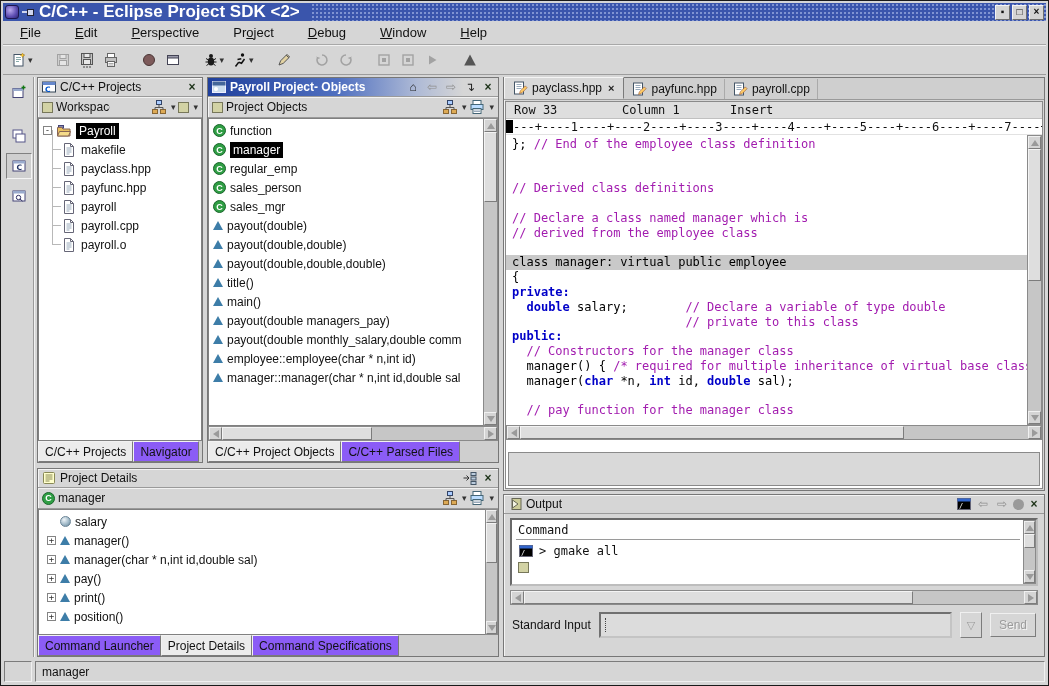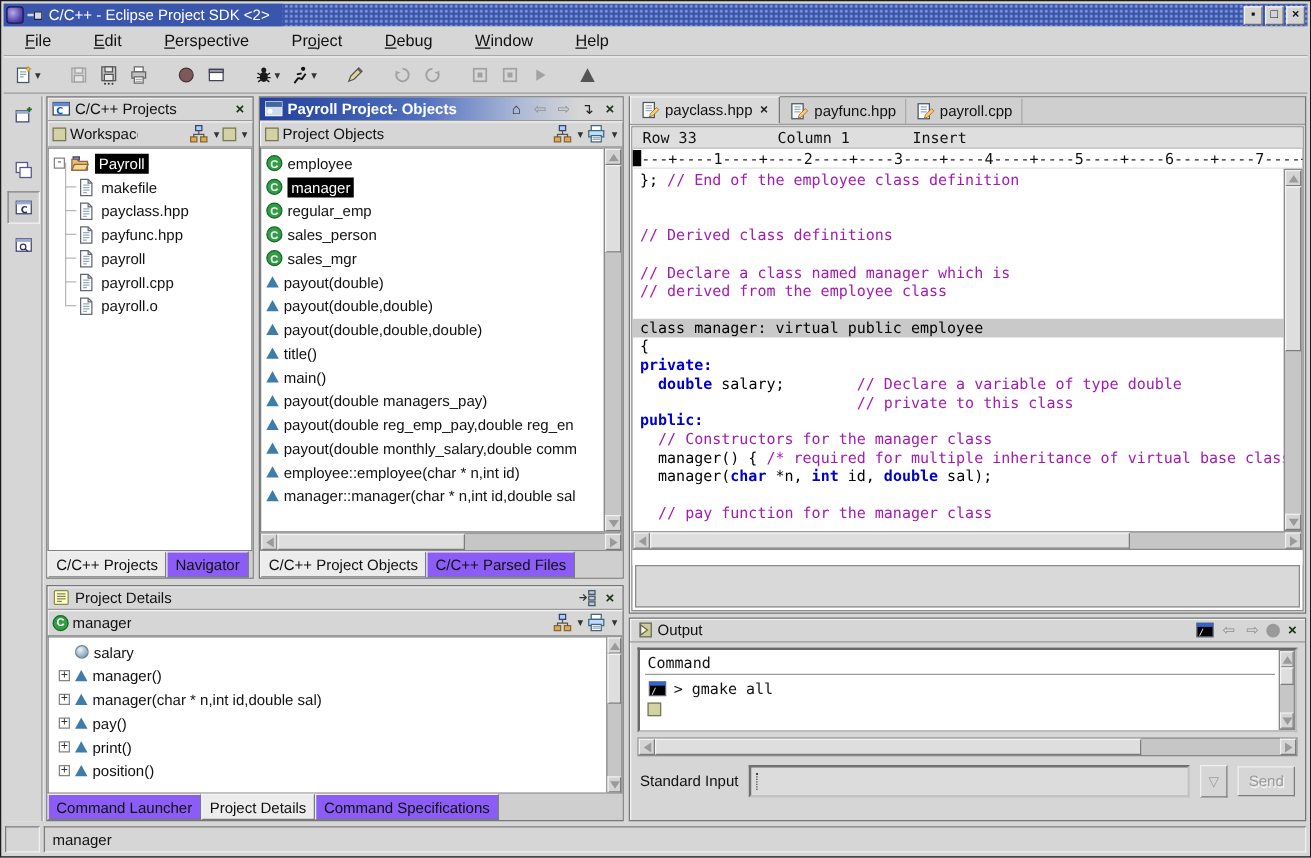--- a/index.html
+++ b/index.html
@@ -12,21 +12,21 @@
   
   .titlebar { height:18px; background:#3a55ac;
     background-image: radial-gradient(rgba(185,200,240,.55) 1px, transparent 1.4px);
     background-size:4px 4px; display:flex; align-items:center; color:#fff; flex:0 0 auto; }
   .tb-left { display:flex; align-items:center; background:#3a55ac; height:100%; padding:0 10px 0 2px; }
   .app-icon { width:14px; height:14px; border-radius:3px; margin-right:3px;
     background: radial-gradient(circle at 35% 35%, #b9a9ee, #5b4bb0 60%, #2d2470); border:1px solid #1c1550;}
   .pin-icon { width:12px; height:8px; position:relative; margin-right:5px; }
   .pin-icon::before { content:''; position:absolute; left:0; top:3px; width:7px; border-top:2px solid #cfd6ee;}
   .pin-icon::after { content:''; position:absolute; right:0; top:1px; width:5px; height:5px; background:#cfd6ee; border:1px solid #223;}
-  .tb-title { font-weight:normal; font-size:12px; white-space:nowrap; }
+  .tb-title { font-weight:bold; font-size:17px; white-space:nowrap; }
   .tb-spacer { flex:1; }
   .wbtn { width:15px; height:15px; margin-right:2px; background:#d4d4d4; border:1px solid;
     border-color:#f4f4f4 #6e6e6e #6e6e6e #f4f4f4; color:#111; font-size:10px; font-weight:bold;
     display:flex; align-items:center; justify-content:center; line-height:1; }
 
   
   .menubar { height:24px; display:flex; align-items:center; padding-left:8px; gap:16px;
     border-bottom:1px solid #a8a8a8; flex:0 0 auto; font-size:13px; }
   .mitem { padding:3px 9px; }
   .mn { text-decoration:underline; }
@@ -516,21 +516,21 @@
                   <rect x="4" y="9.5" width="8" height="5" fill="#fff" stroke="#467"></rect>
                   <path d="M5 11h6M5 12.5h6" stroke="#9ab"></path>
                 </svg>
               </span>
               <span class="dd">▾</span>
           </div>
           <div class="vbody">
             <div class="vcontent" id="obj-list">
                 <div class="lrow">
                   <span class="cicon">C</span>
-                  <span class="">employee</span>
+                  <span class="">function</span>
                 </div>
                 <div class="lrow">
                   <span class="cicon">C</span>
                   <span class="sel">manager</span>
                 </div>
                 <div class="lrow">
                   <span class="cicon">C</span>
                   <span class="">regular_emp</span>
                 </div>
                 <div class="lrow">
@@ -557,24 +557,20 @@
                   <span class="ficon"></span>
                   <span class="">title()</span>
                 </div>
                 <div class="lrow">
                   <span class="ficon"></span>
                   <span class="">main()</span>
                 </div>
                 <div class="lrow">
                   <span class="ficon"></span>
                   <span class="">payout(double managers_pay)</span>
-                </div>
-                <div class="lrow">
-                  <span class="ficon"></span>
-                  <span class="">payout(double reg_emp_pay,double reg_en</span>
                 </div>
                 <div class="lrow">
                   <span class="ficon"></span>
                   <span class="">payout(double monthly_salary,double comm</span>
                 </div>
                 <div class="lrow">
                   <span class="ficon"></span>
                   <span class="">employee::employee(char * n,int id)</span>
                 </div>
                 <div class="lrow">

